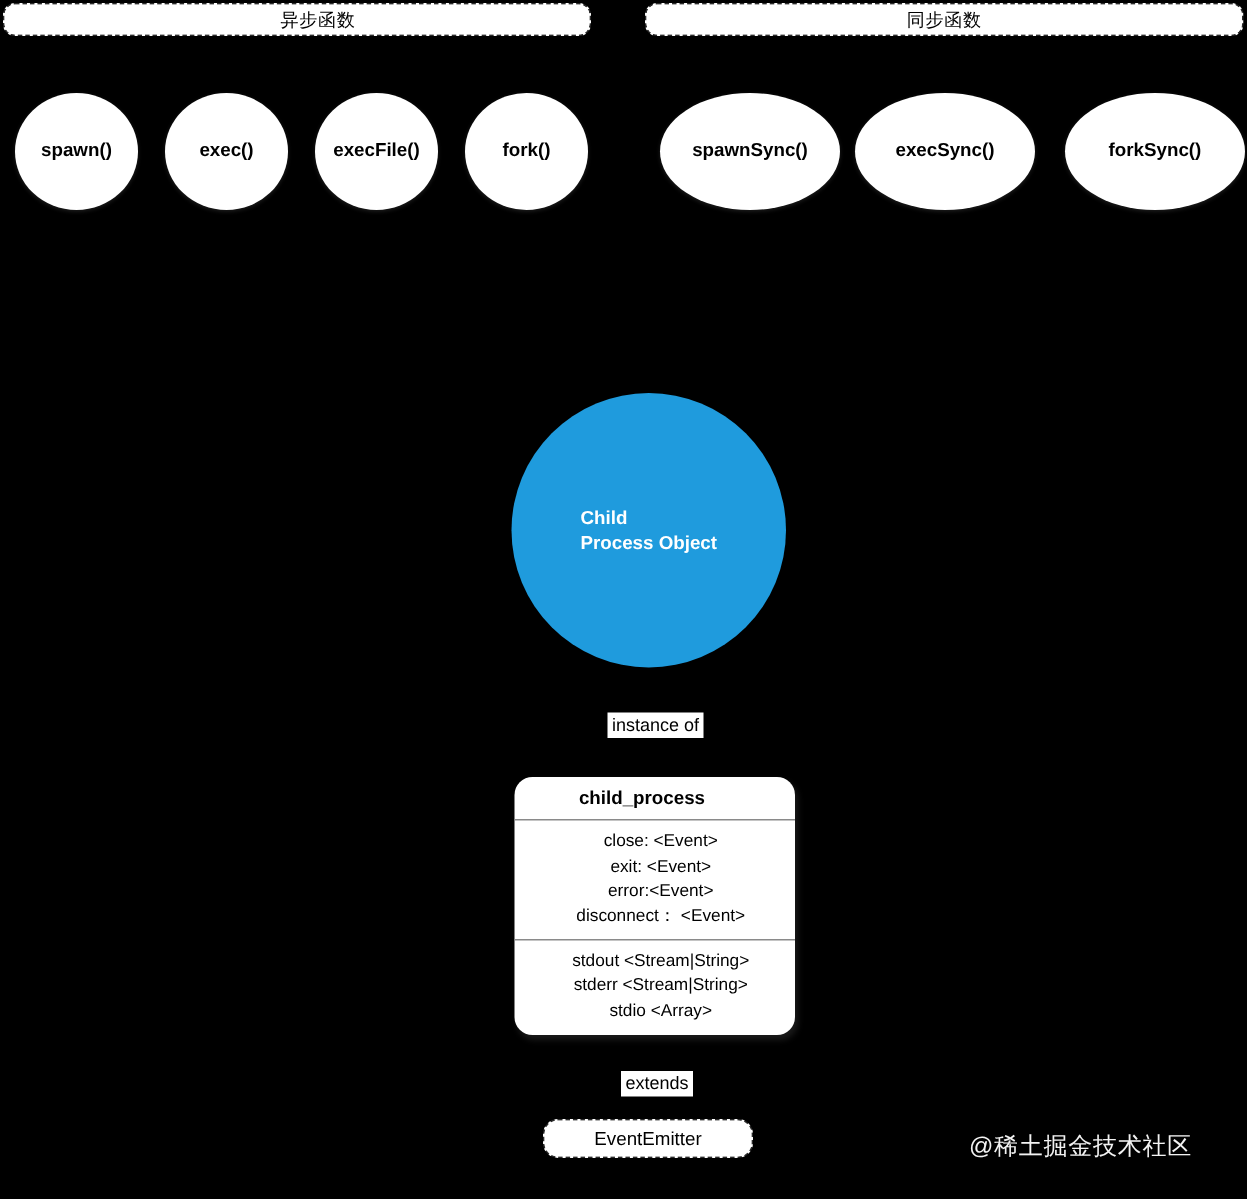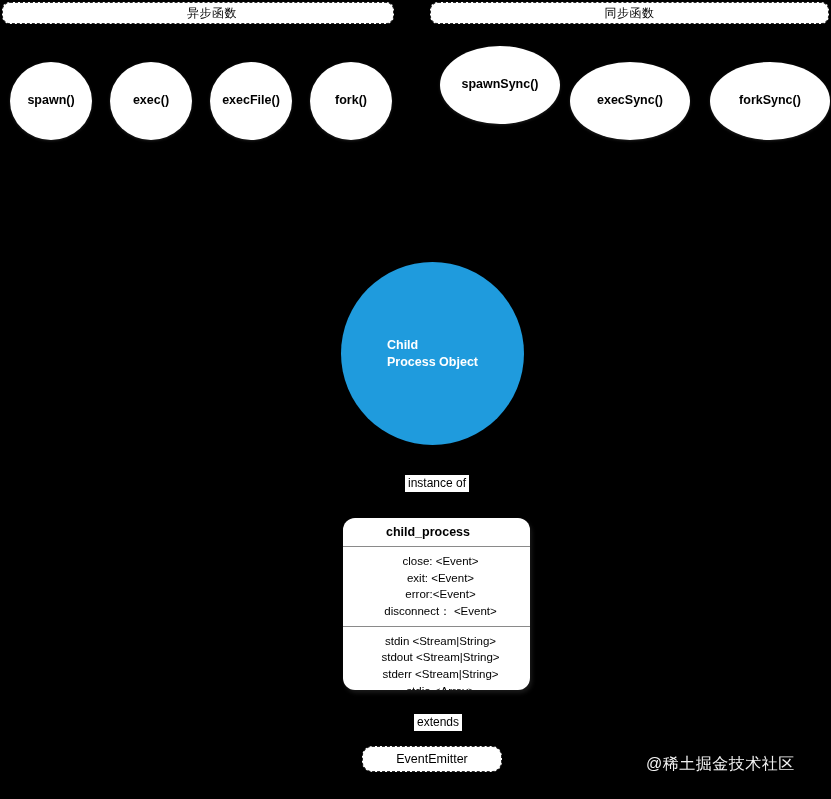--- a/index.html
+++ b/index.html
@@ -170,21 +170,21 @@
   <div class="fn-node" style="left:110px;top:62px;width:82px;height:78px;">
     <span>exec()</span>
   </div>
   <div class="fn-node" style="left:210px;top:62px;width:82px;height:78px;">
     <span>execFile()</span>
   </div>
   <div class="fn-node" style="left:310px;top:62px;width:82px;height:78px;">
     <span>fork()</span>
   </div>
 
-  <div class="fn-node" style="left:440px;top:46px;width:120px;height:78px;">
+  <div class="fn-node" style="left:440px;top:62px;width:120px;height:78px;">
     <span>spawnSync()</span>
   </div>
   <div class="fn-node" style="left:570px;top:62px;width:120px;height:78px;">
     <span>execSync()</span>
   </div>
   <div class="fn-node" style="left:710px;top:62px;width:120px;height:78px;">
     <span>forkSync()</span>
   </div>
 
   <div id="child-process-object">
@@ -198,21 +198,20 @@
 
   <div id="child-process-class">
     <div class="class-title">child_process</div>
     <div class="class-section">
       <div class="class-row">close: &lt;Event&gt;</div>
       <div class="class-row">exit: &lt;Event&gt;</div>
       <div class="class-row">error:&lt;Event&gt;</div>
       <div class="class-row">disconnect： &lt;Event&gt;</div>
     </div>
     <div class="class-section">
-      <div class="class-row">stdin &lt;Stream|String&gt;</div>
       <div class="class-row">stdout &lt;Stream|String&gt;</div>
       <div class="class-row">stderr &lt;Stream|String&gt;</div>
       <div class="class-row">stdio &lt;Array&gt;</div>
     </div>
   </div>
 
   <div class="edge-label" id="label-extends">extends</div>
 
   <div id="event-emitter">
     <span>EventEmitter</span>

